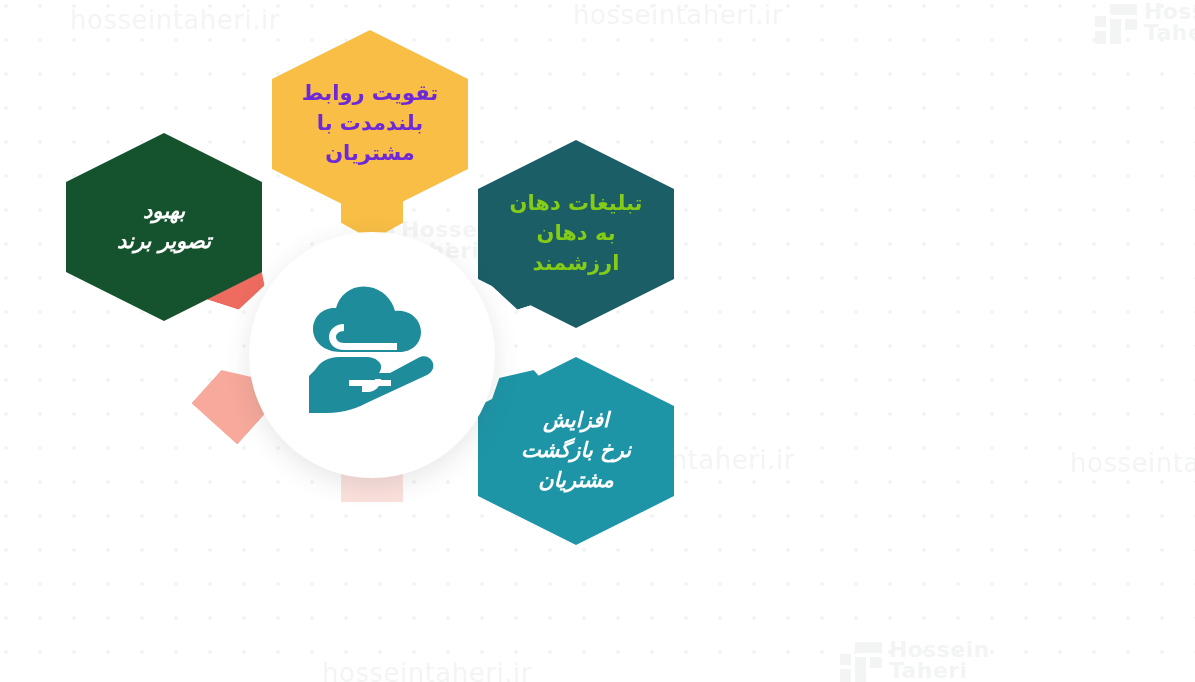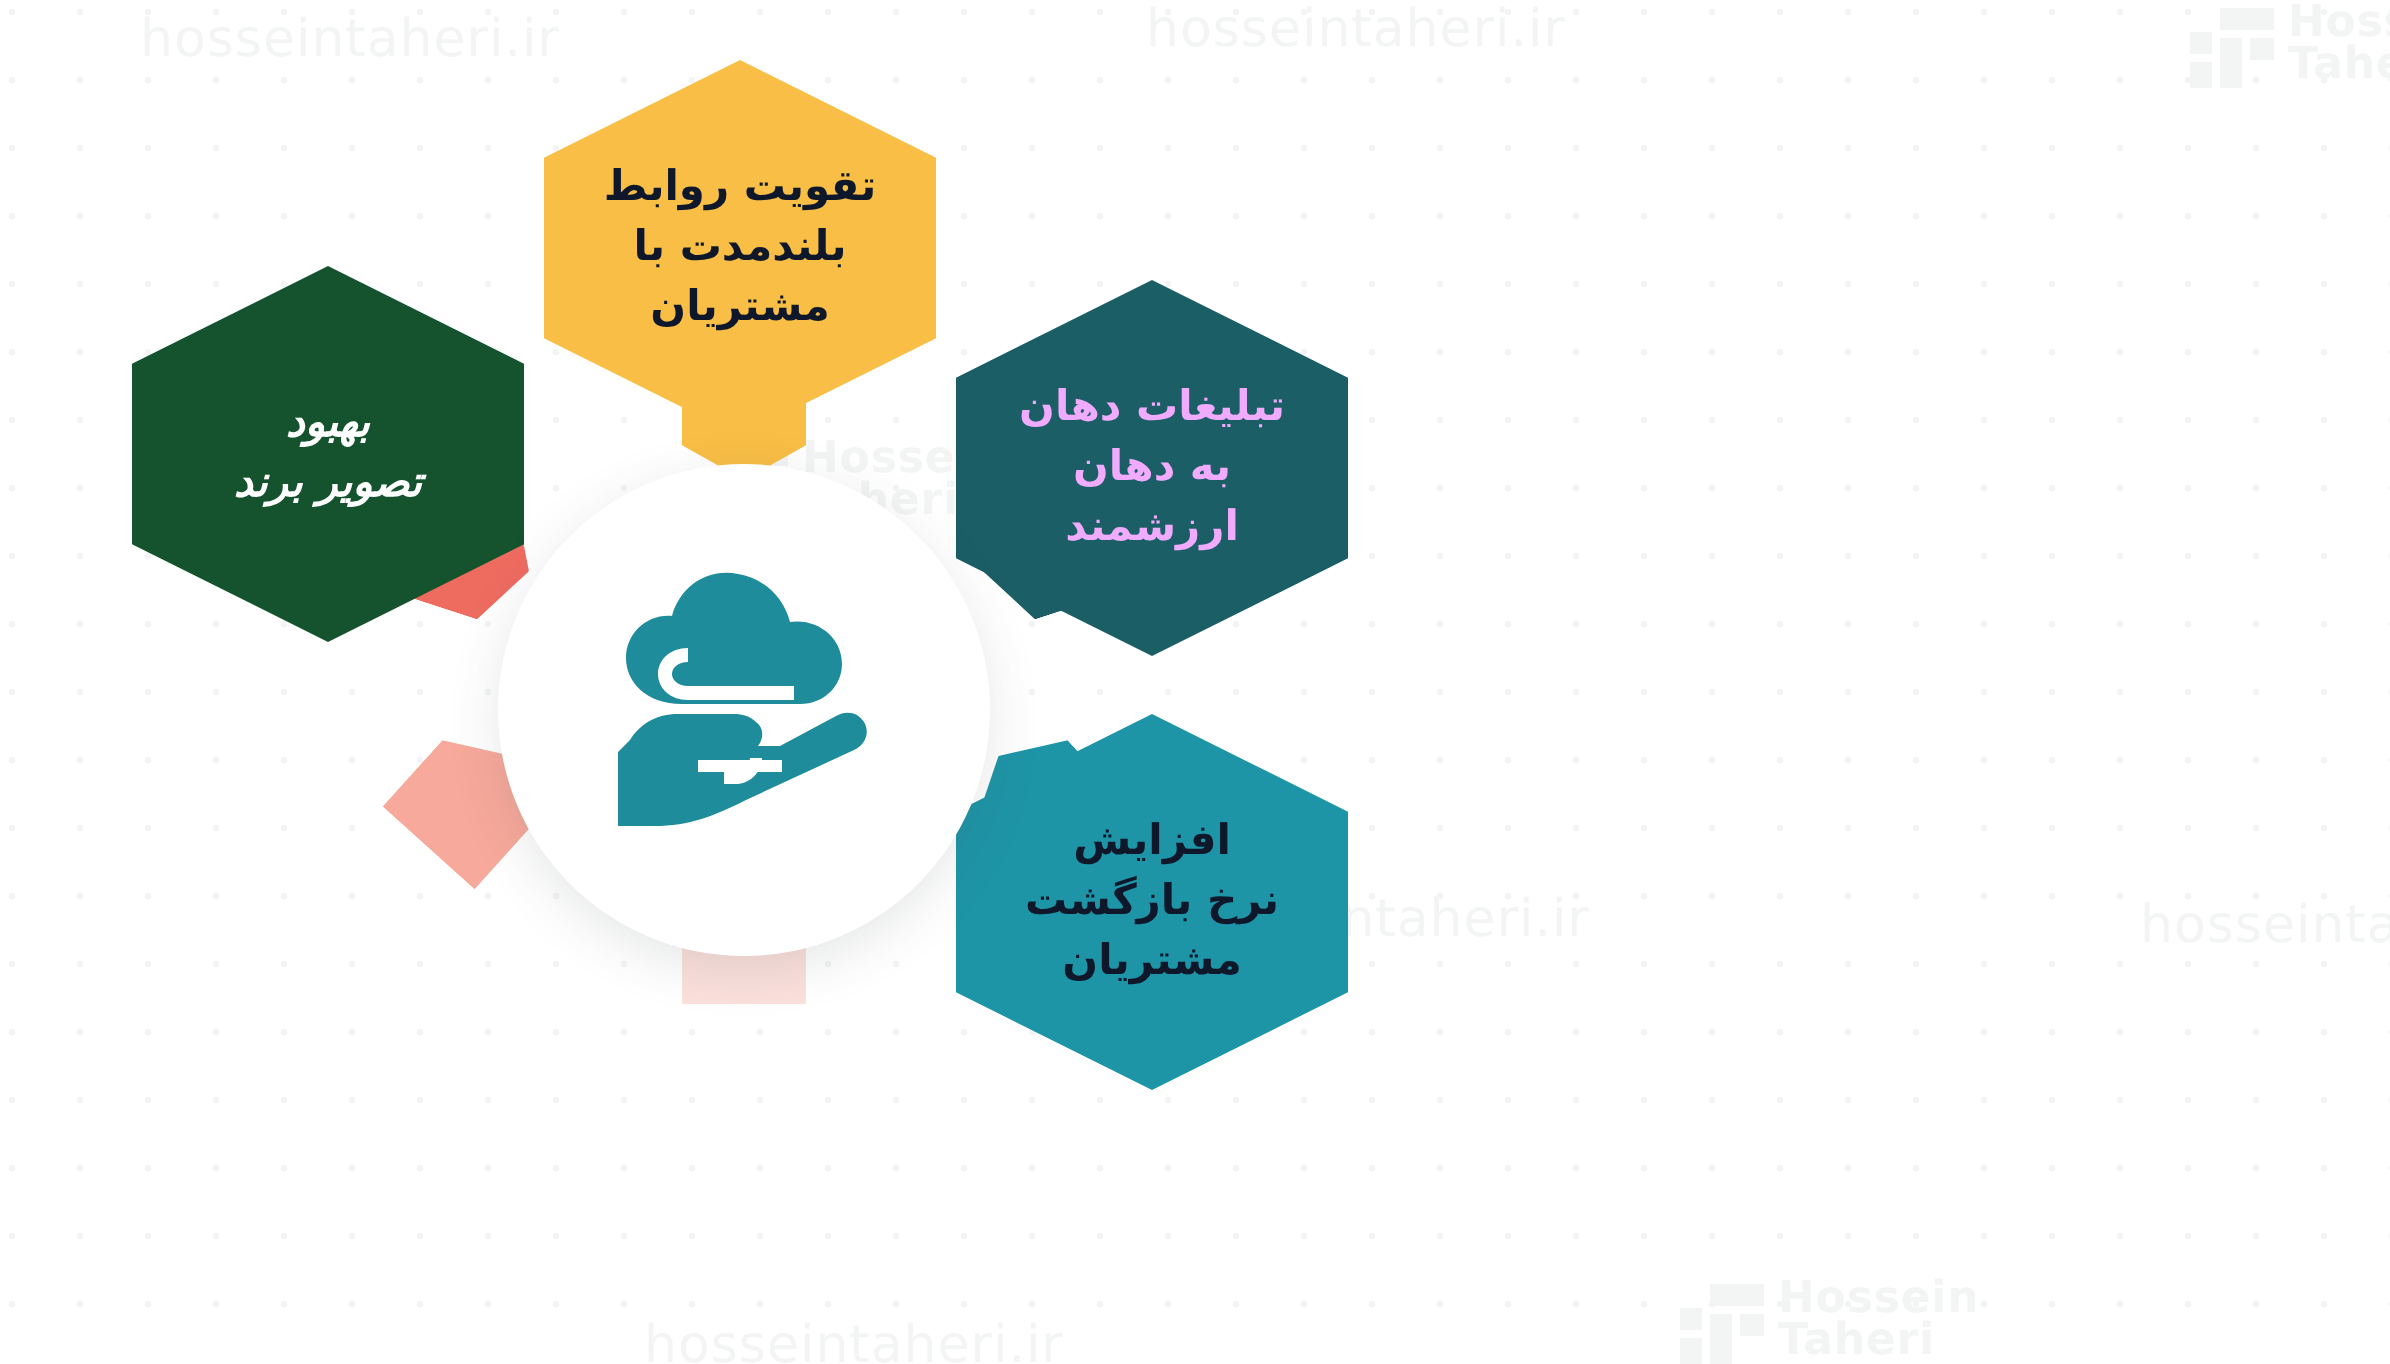--- a/index.html
+++ b/index.html
@@ -169,33 +169,33 @@
   </div>
 
   <div class="conn" style="left: 341px; top: 178px; transform: rotate(180deg); background: rgb(248, 190, 69);"></div>
   <div class="conn" style="left: 490px; top: 245px; transform: rotate(252deg); background: rgb(28, 94, 102);"></div>
   <div class="conn" style="left: 489px; top: 370px; transform: rotate(318deg); background: rgb(30, 149, 167);"></div>
   <div class="conn" style="left: 341px; top: 440px; transform: rotate(0deg); background: rgb(251, 224, 220);"></div>
   <div class="conn" style="left: 204px; top: 370px; transform: rotate(42deg); background: rgb(247, 169, 155);"></div>
   <div class="conn" style="left: 204px; top: 245px; transform: rotate(108deg); background: rgb(238, 107, 96);"></div>
 
   <div class="hex" style="left: 272px; top: 30px; background: rgb(248, 190, 69);">
-    <div class="label" style="color: #0f172a;">تقویت روابط
+    <div class="label" style="color: #6d28d9;">تقویت روابط
 بلندمدت با
 مشتریان</div>
   </div>
 
   <div class="hex" style="left: 478px; top: 140px; background: rgb(28, 94, 102);">
-    <div class="label" style="color: #f0abfc;">تبلیغات دهان
+    <div class="label" style="color: #84cc16;">تبلیغات دهان
 به دهان
 ارزشمند</div>
   </div>
 
   <div class="hex" style="left: 478px; top: 357px; background: rgb(30, 149, 167);">
-    <div class="label" style="color: #0f172a;">افزایش
+    <div class="label" style="color: #ffffff; font-style: italic;">افزایش
 نرخ بازگشت
 مشتریان</div>
   </div>
 
 
 
   <div class="hex" style="left: 66px; top: 133px; background: #14532d; font-style: italic;">
     <div class="label" style="color: rgb(255, 255, 255);">بهبود
 تصویر برند</div>
   </div>

